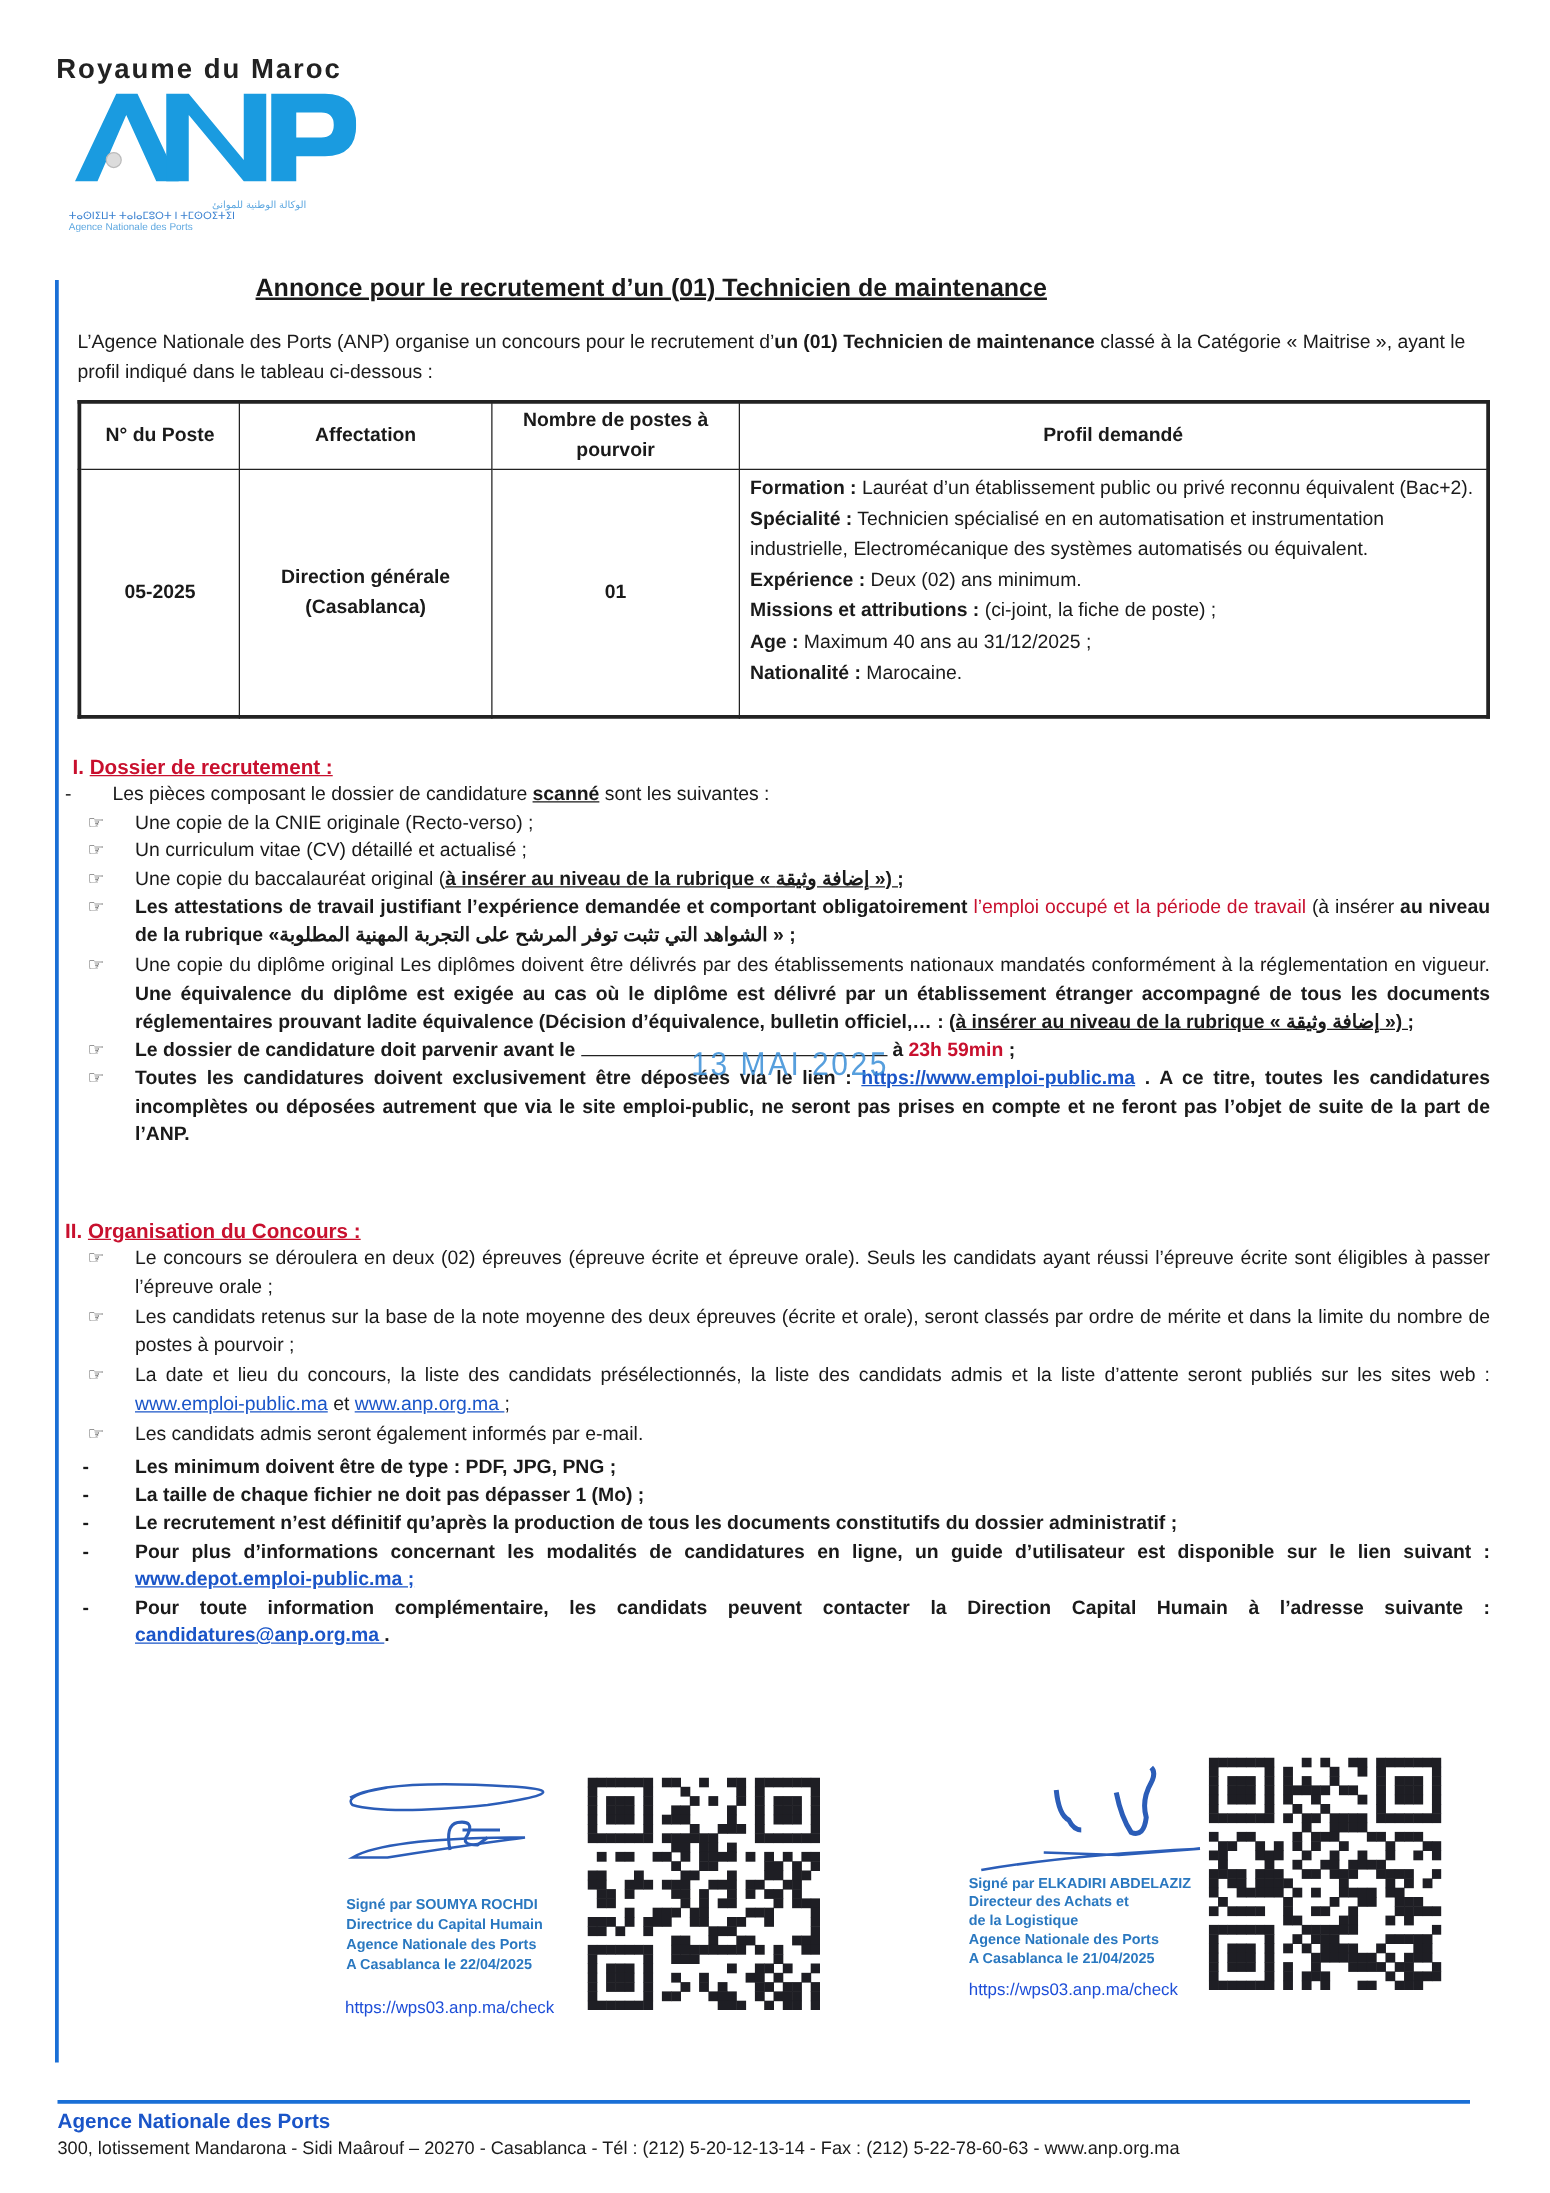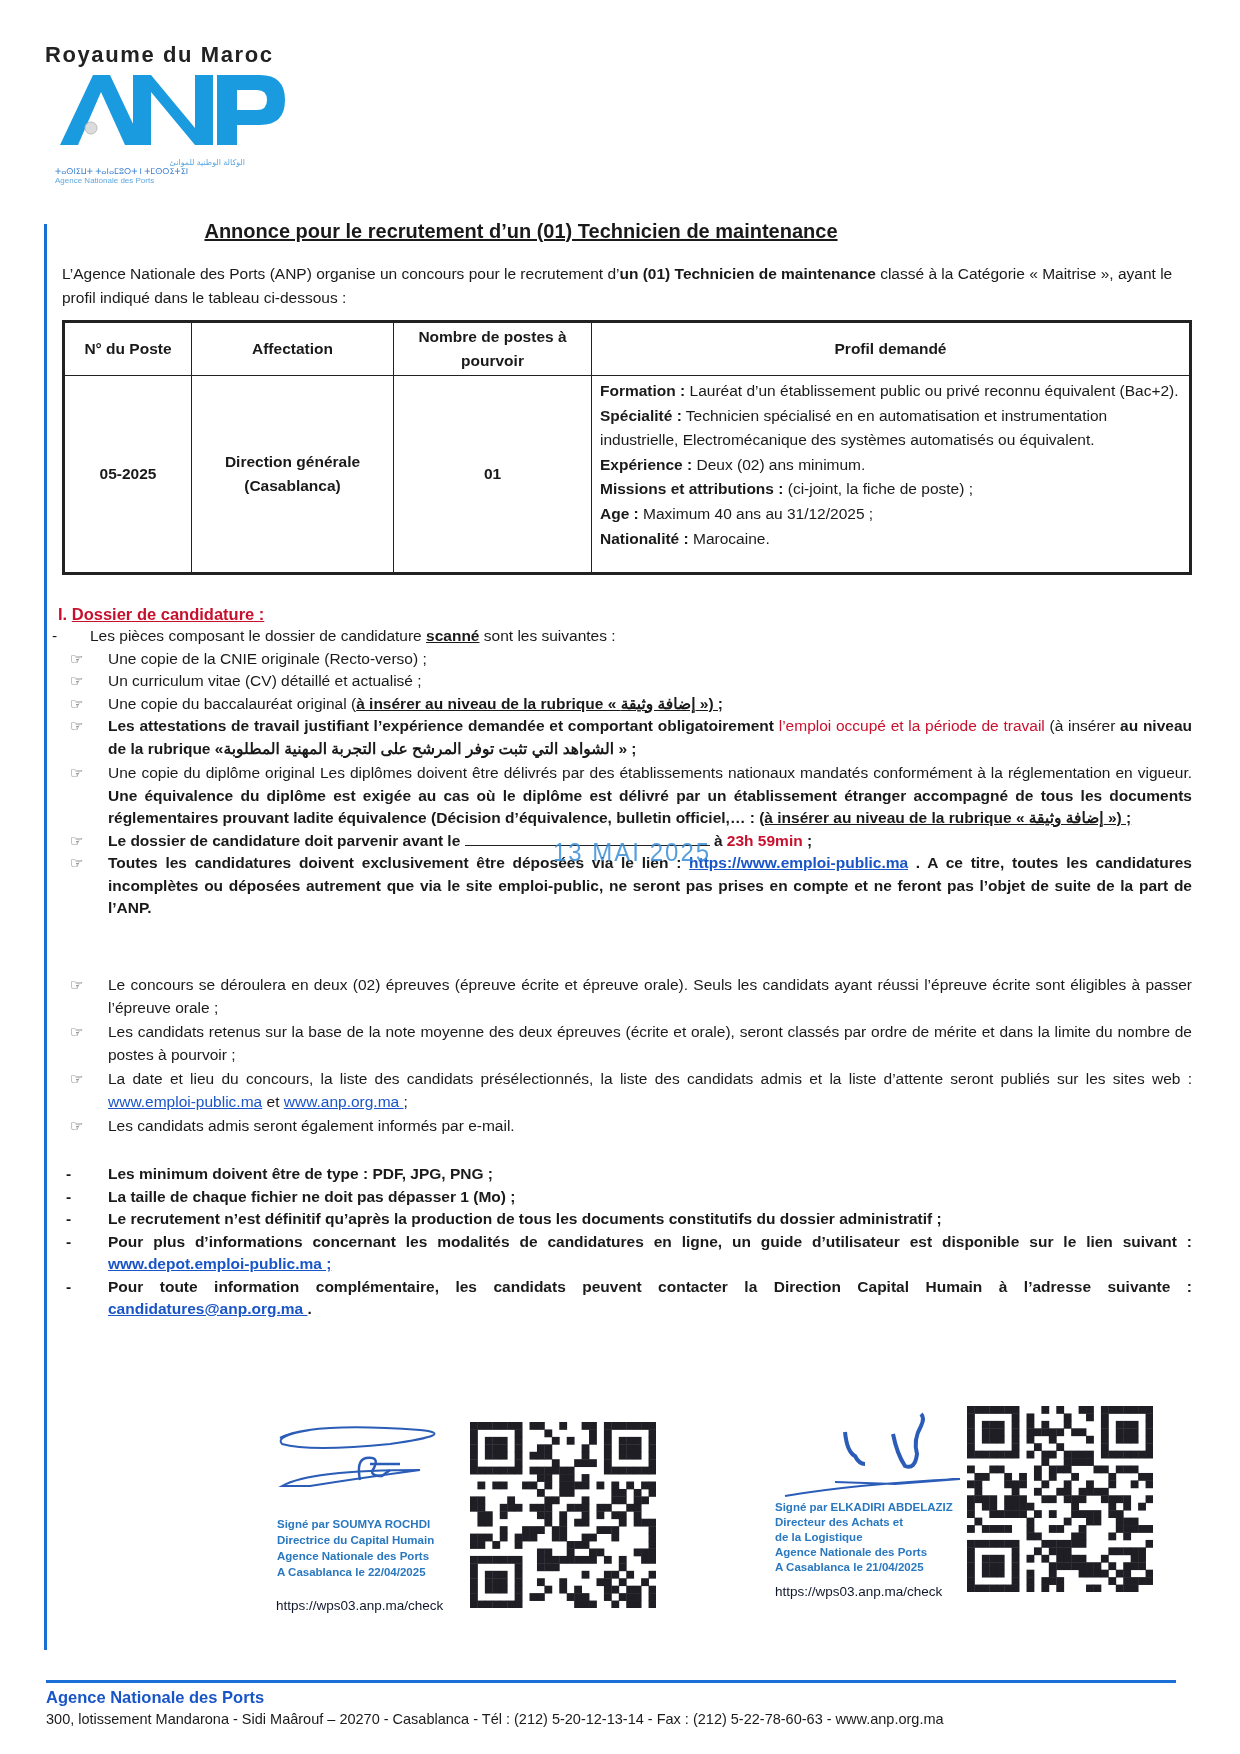--- a/index.html
+++ b/index.html
@@ -26,21 +26,21 @@
   .row { position: relative; padding-left: 56px; line-height: 22.5px; margin: 0; text-align: justify; }
   .row .bullet { position: absolute; left: 18px; top: 0; color: #333; font-size: 15px; }
   .row .dash { position: absolute; left: 14px; top: 0; }
   .red { color: #c8102e; }
   .link { color: #1a55c8; text-decoration: underline; }
   .ul { text-decoration: underline; }
   .stamp { position: absolute; left: 553px; top: 838px; font-size: 24px; color: #3a8fd8; letter-spacing: 2px;
            font-family: "Liberation Sans Narrow","Liberation Sans", sans-serif; transform: scaleY(1.1); opacity: .85; }
   .blank { display: inline-block; width: 245px; border-bottom: 1.5px solid #222; height: 14px; vertical-align: baseline; }
   .sig-text { font-size: 11.5px; font-weight: bold; color: #2a78c0; line-height: 16px; }
-  .sig-url { font-size: 13.5px; color: #0f172a; }
+  .sig-url { font-size: 13.5px; color: #1d4ed8; }
   .qr { background: #fff; }
   .hr-bottom { left: 46px; top: 1680px; width: 1130px; height: 3px; background: #1a6fd6; }
   .footer-org { left: 46px; top: 1688px; font-size: 16.5px; font-weight: bold; color: #1a55c8; }
   .footer-addr { left: 46px; top: 1711px; font-size: 14.5px; font-weight: normal; color: #1a1a1a; }
 </style>
 </head>
 <body>
 
 <div class="abs kingdom">Royaume du Maroc</div>
 <div class="abs logo">
@@ -92,37 +92,40 @@
         <div><span class="b">Missions et attributions :</span><span> (ci-joint, la fiche de poste) ;</span></div>
         <div><span class="b">Age :</span><span> Maximum 40 ans au 31/12/2025 ;</span></div>
         <div><span class="b">Nationalité :</span><span> Marocaine.</span></div>
       </td>
     </tr>
   </tbody>
 </table>
 
 <div class="list" style="top:603px;">
   <div class="sec-title" style="padding-left:6px;line-height:22px;">
-    <span>I.</span>&nbsp;<span class="u">Dossier de candidature :</span>
+    <span>I.</span>&nbsp;<span class="u">Dossier de recrutement :</span>
   </div>
   <div class="row" style="padding-left:38px;">
     <span class="dash" style="left:0">-</span>
     <span>Les pièces composant le dossier de candidature </span><span class="b ul">scanné</span><span> sont les suivantes :</span>
   </div>
   <div class="row"><span class="bullet">☞</span><span>Une copie de la CNIE originale (Recto-verso) ;</span></div>
   <div class="row"><span class="bullet">☞</span><span>Un curriculum vitae (CV) détaillé et actualisé ;</span></div>
   <div class="row"><span class="bullet">☞</span><span>Une copie du baccalauréat original (</span><span class="b ul">à insérer au niveau de la rubrique « إضافة وثيقة ») ;</span></div>
   <div class="row"><span class="bullet">☞</span><span class="b">Les attestations de travail justifiant l’expérience demandée et comportant obligatoirement </span><span class="red">l’emploi occupé et la période de travail</span><span> (à insérer </span><span class="b">au niveau de la rubrique «الشواهد التي تثبت توفر المرشح على التجربة المهنية المطلوبة » ;</span></div>
   <div class="row" style="margin-top:2px;"><span class="bullet">☞</span><span>Une copie du diplôme original Les diplômes doivent être délivrés par des établissements nationaux mandatés conformément à la réglementation en vigueur. </span><span class="b">Une équivalence du diplôme est exigée au cas où le diplôme est délivré par un établissement étranger accompagné de tous les documents réglementaires prouvant ladite équivalence (Décision d’équivalence, bulletin officiel,… : </span><span class="b ul">(à insérer au niveau de la rubrique « إضافة وثيقة ») ;</span></div>
   <div class="row"><span class="bullet">☞</span><span class="b">Le dossier de candidature doit parvenir avant le </span><span class="blank"></span><span class="b"> à </span><span class="b red">23h 59min</span><span class="b"> ;</span></div>
   <div class="row"><span class="bullet">☞</span><span class="b">Toutes les candidatures doivent exclusivement être déposées via le lien : </span><a class="link b" href="#">https://www.emploi-public.ma</a><span class="b"> . A ce titre, toutes les candidatures incomplètes ou déposées autrement que via le site emploi-public, ne seront pas prises en compte et ne feront pas l’objet de suite de la part de l’ANP.</span></div>
 </div>
 <div class="stamp">13 MAI 2025</div>
 
 <div class="list" style="top:974px;">
+  <div class="sec-title" style="line-height:22px;">
+    <span>II.</span>&nbsp;<span class="u">Organisation du Concours :</span>
+  </div>
   <div class="row"><span class="bullet">☞</span><span>Le concours se déroulera en deux (02) épreuves (épreuve écrite et épreuve orale). Seuls les candidats ayant réussi l’épreuve écrite sont éligibles à passer l’épreuve orale ;</span></div>
   <div class="row" style="margin-top:2px;"><span class="bullet">☞</span><span>Les candidats retenus sur la base de la note moyenne des deux épreuves (écrite et orale), seront classés par ordre de mérite et dans la limite du nombre de postes à pourvoir ;</span></div>
   <div class="row" style="margin-top:2px;"><span class="bullet">☞</span><span>La date et lieu du concours, la liste des candidats présélectionnés, la liste des candidats admis et la liste d’attente seront publiés sur les sites web : </span><a class="link" href="#">www.emploi-public.ma</a><span> et </span><a class="link" href="#">www.anp.org.ma </a><span>;</span></div>
   <div class="row" style="margin-top:2px;"><span class="bullet">☞</span><span>Les candidats admis seront également informés par e-mail.</span></div>
 </div>
 
 <div class="list" style="top:1163px;">
   <div class="row b"><span class="dash">-</span><span>Les minimum doivent être de type : PDF, JPG, PNG ;</span></div>
   <div class="row b"><span class="dash">-</span><span>La taille de chaque fichier ne doit pas dépasser 1 (Mo) ;</span></div>
   <div class="row b"><span class="dash">-</span><span>Le recrutement n’est définitif qu’après la production de tous les documents constitutifs du dossier administratif ;</span></div>

